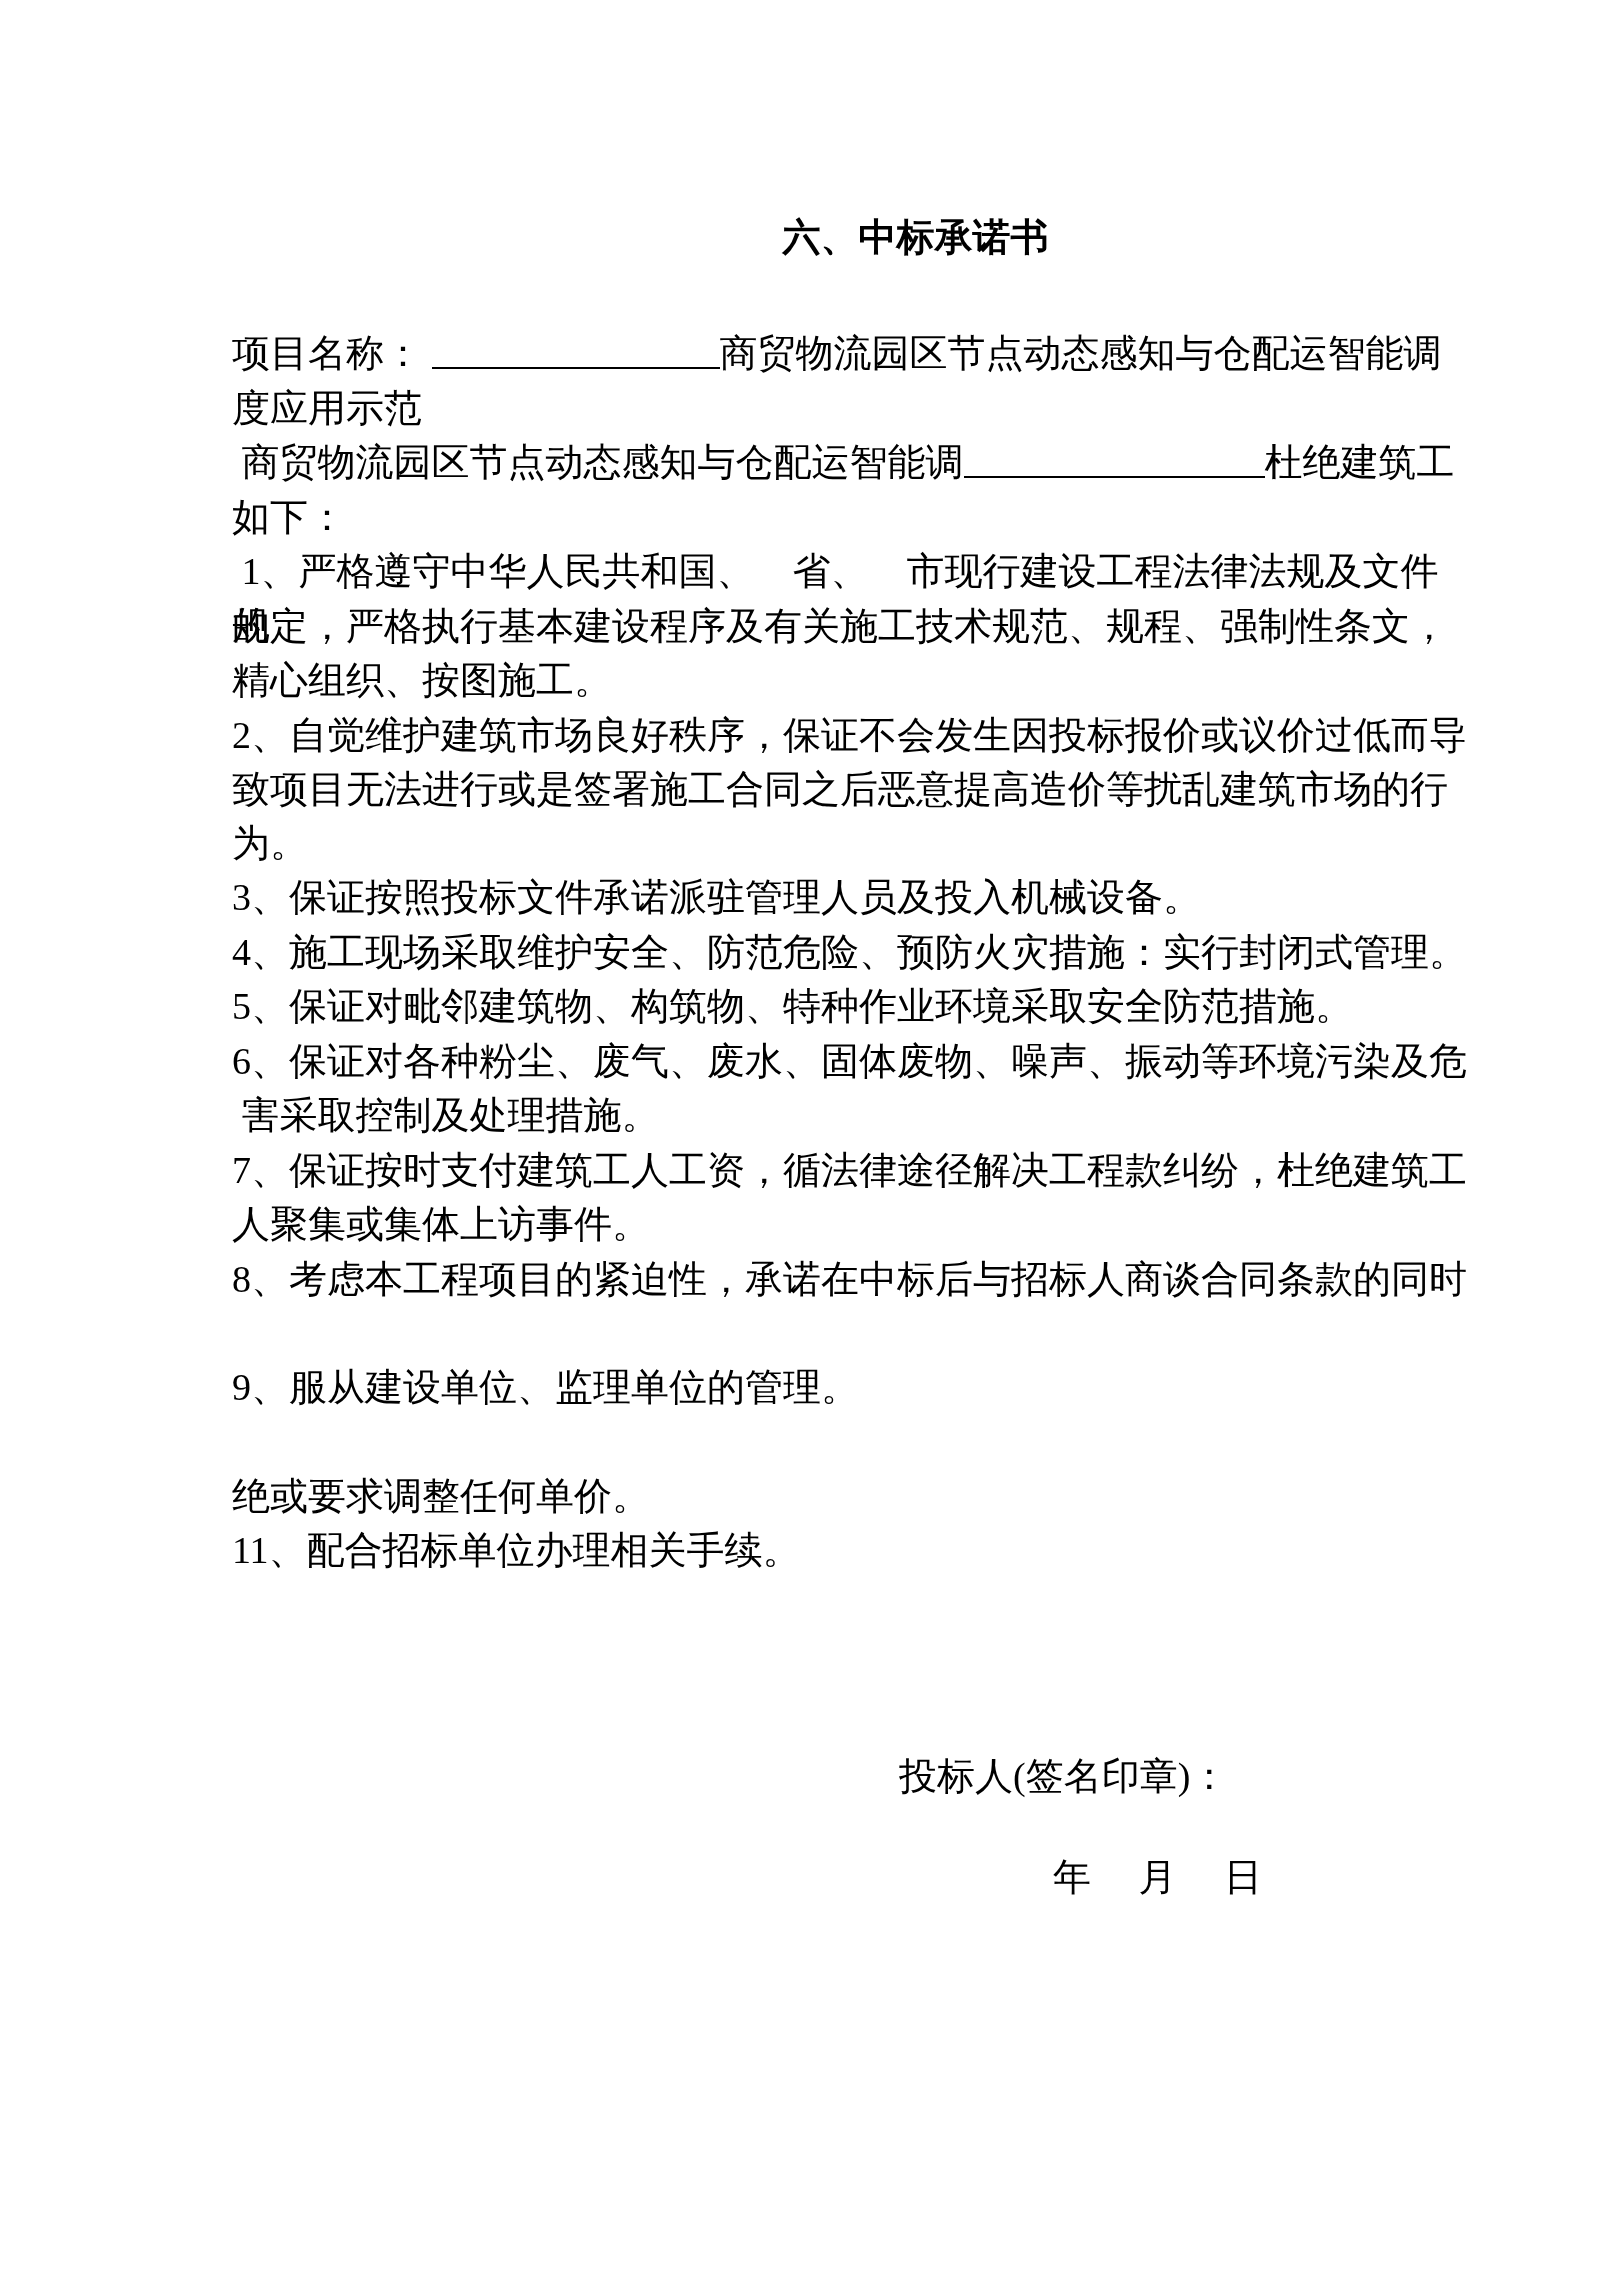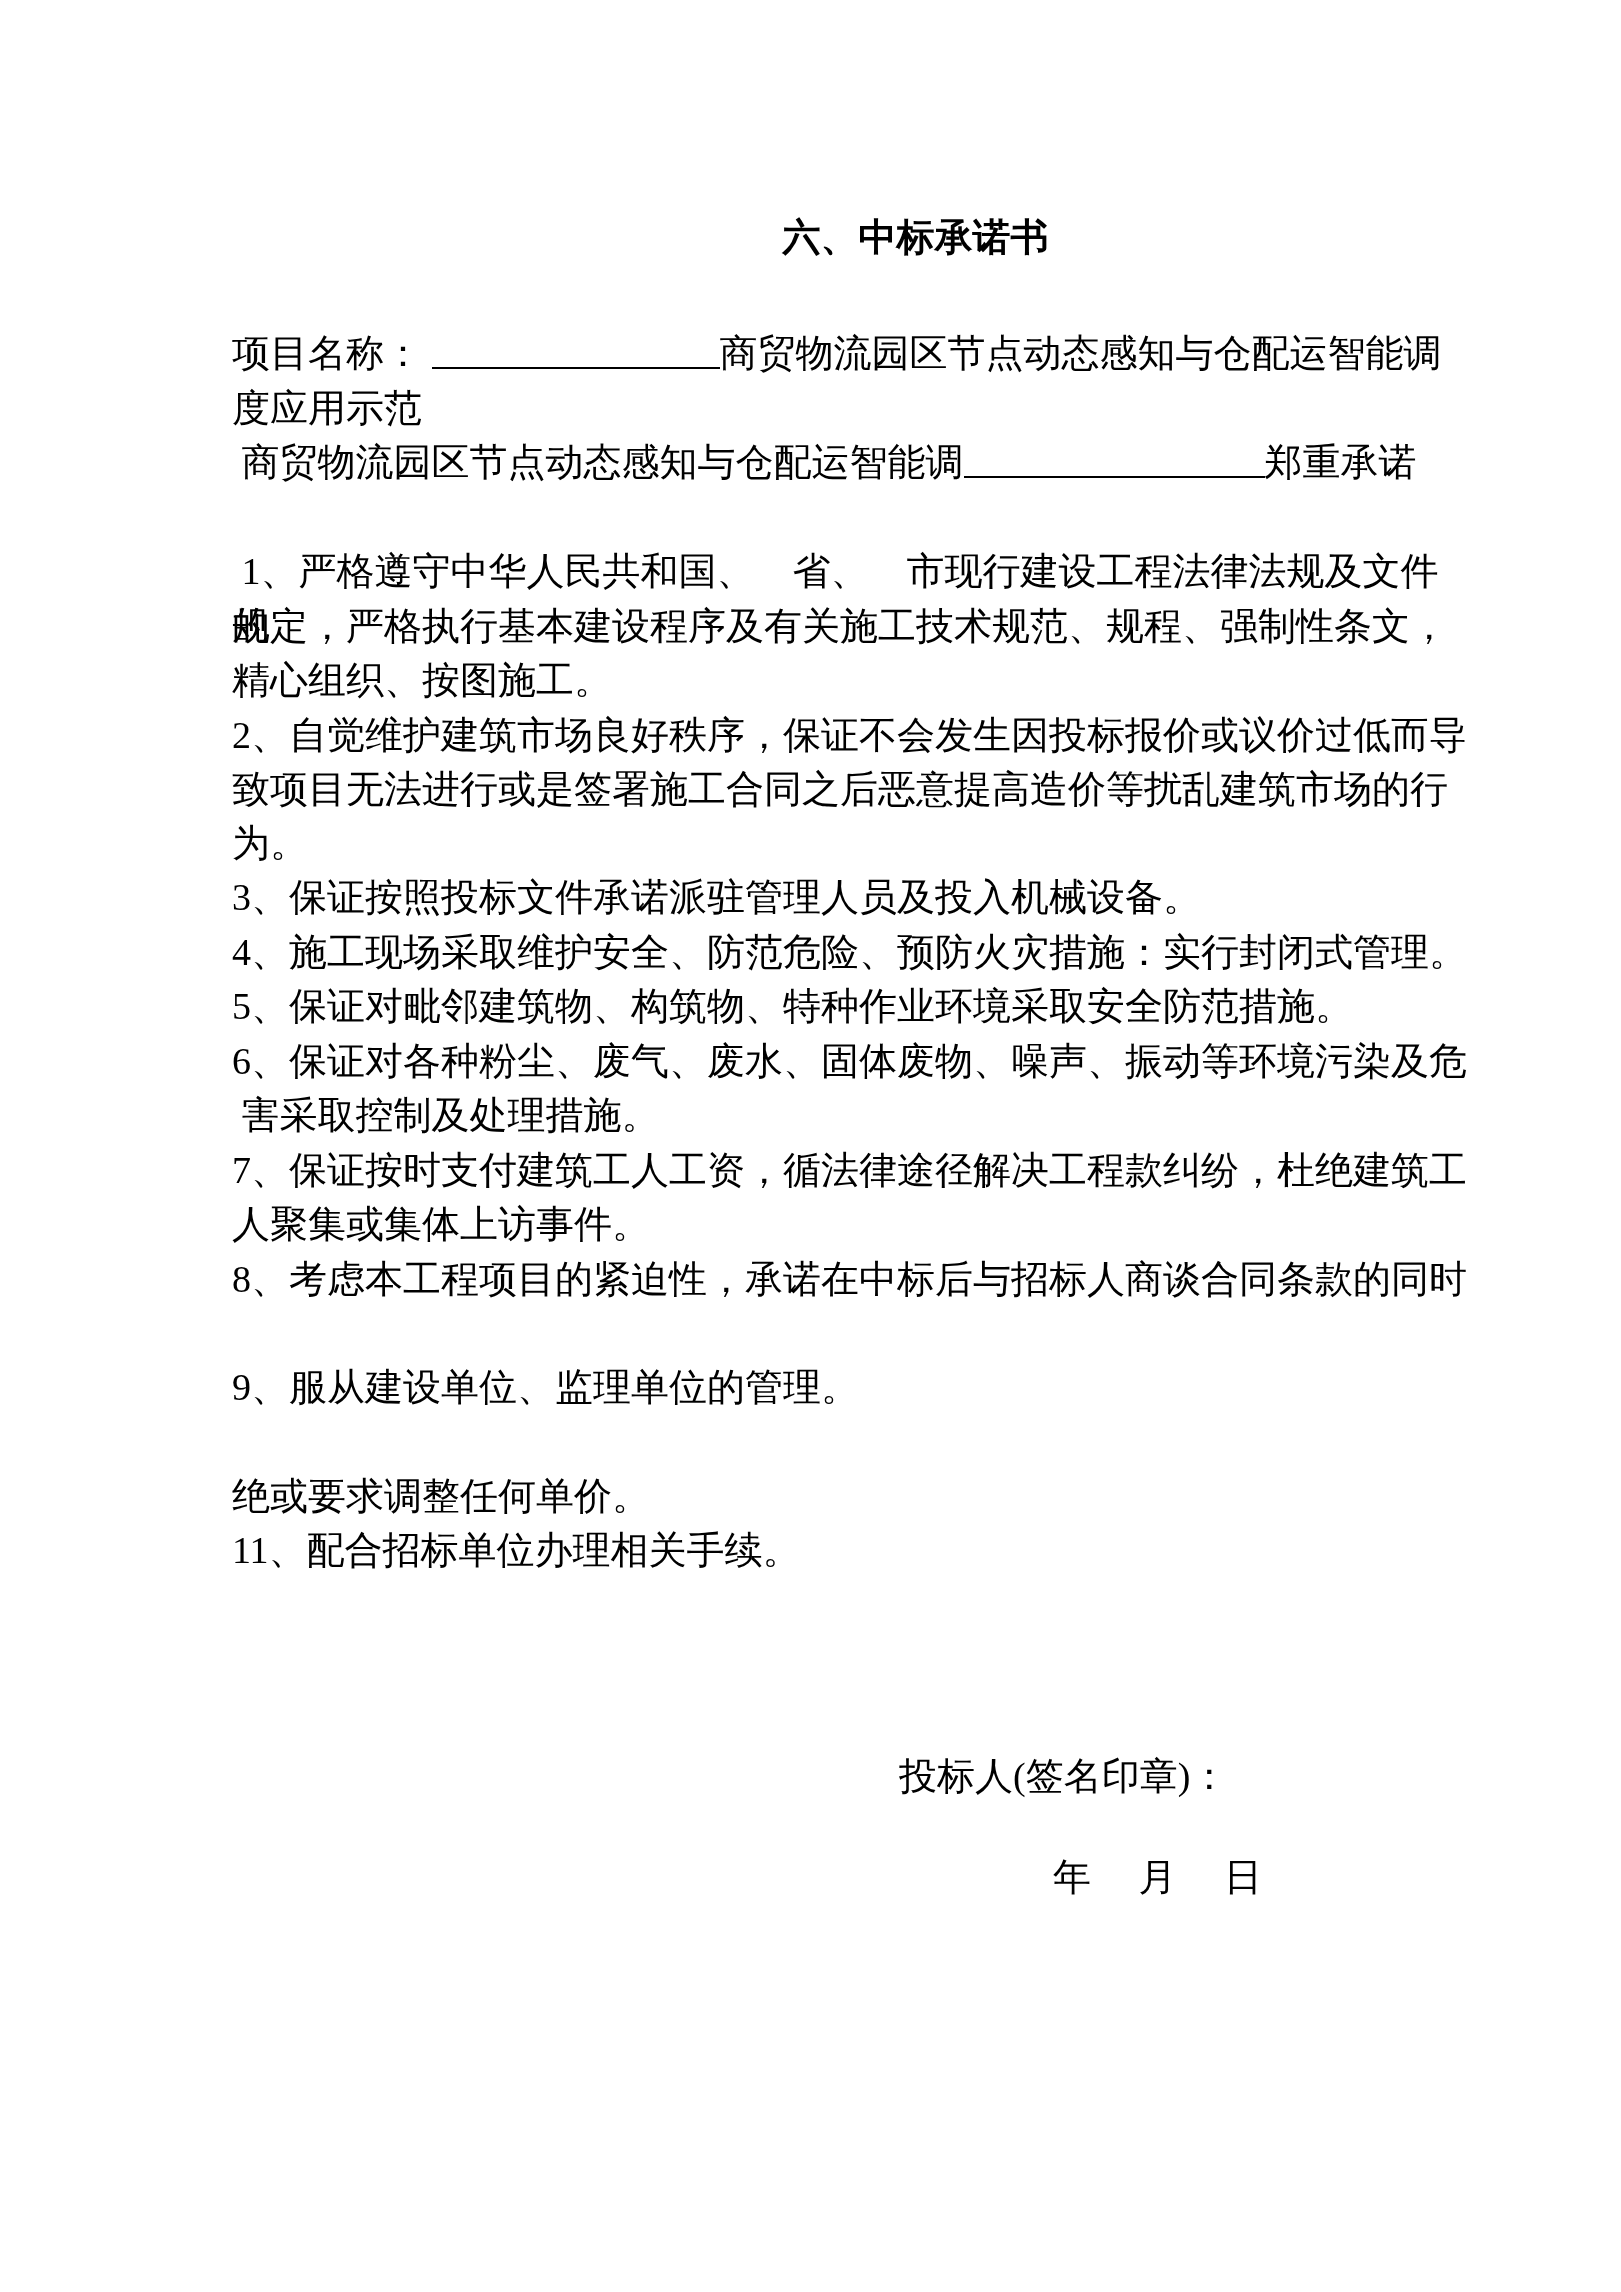--- a/index.html
+++ b/index.html
@@ -46,22 +46,23 @@
 <body>
 
 <div class="page">
 
   <div class="line title" style="top:210px">六、中标承诺书</div>
 
   <div class="line" style="top:326px"><span>项目名称：</span><span> </span><span class="u u1"></span><span>商贸物流园区节点动态感知与仓配运智能调</span></div>
 
   <div class="line" style="top:381px">度应用示范</div>
 
-  <div class="line" style="top:435px"><span> 商贸物流园区节点动态感知与仓配运智能调</span><span class="u u2"></span><span>郑重承诺</span></div>
+  <div class="line" style="top:435px"><span> 商贸物流园区节点动态感知与仓配运智能调</span><span class="u u2"></span><span>杜绝建筑工</span></div>
 
+  <div class="line" style="top:490px">如下：</div>
 
   <div class="line" style="top:544px"> 1、严格遵守中华人民共和国、　省、　市现行建设工程法律法规及文件的</div>
   <div class="line" style="top:599px">规定，严格执行基本建设程序及有关施工技术规范、规程、强制性条文，</div>
   <div class="line" style="top:653px">精心组织、按图施工。</div>
   <div class="line" style="top:708px">2、自觉维护建筑市场良好秩序，保证不会发生因投标报价或议价过低而导</div>
   <div class="line" style="top:762px">致项目无法进行或是签署施工合同之后恶意提高造价等扰乱建筑市场的行</div>
   <div class="line" style="top:816px">为。</div>
   <div class="line" style="top:870px">3、保证按照投标文件承诺派驻管理人员及投入机械设备。</div>
   <div class="line" style="top:925px">4、施工现场采取维护安全、防范危险、预防火灾措施：实行封闭式管理。</div>
   <div class="line" style="top:979px">5、保证对毗邻建筑物、构筑物、特种作业环境采取安全防范措施。</div>

